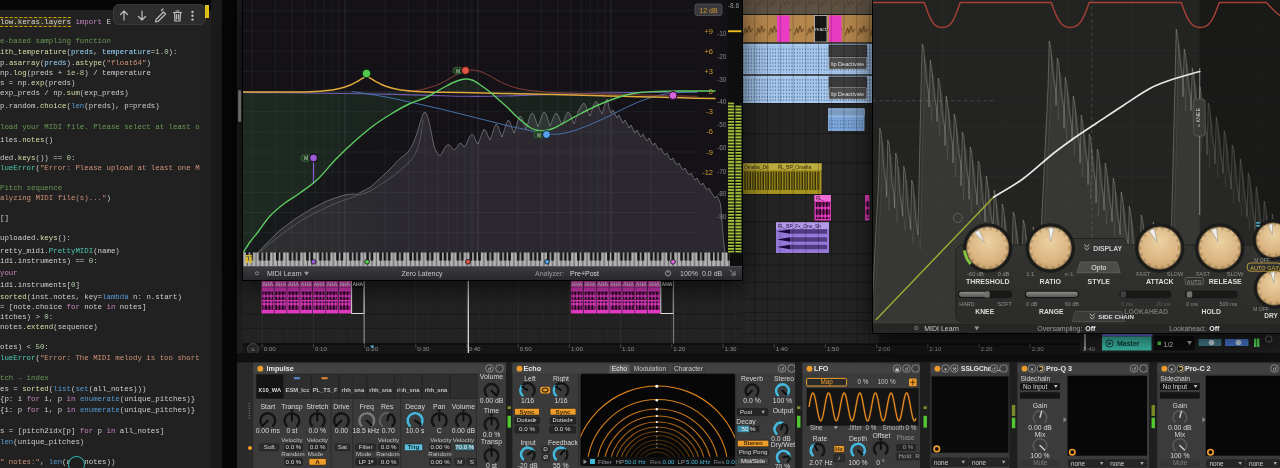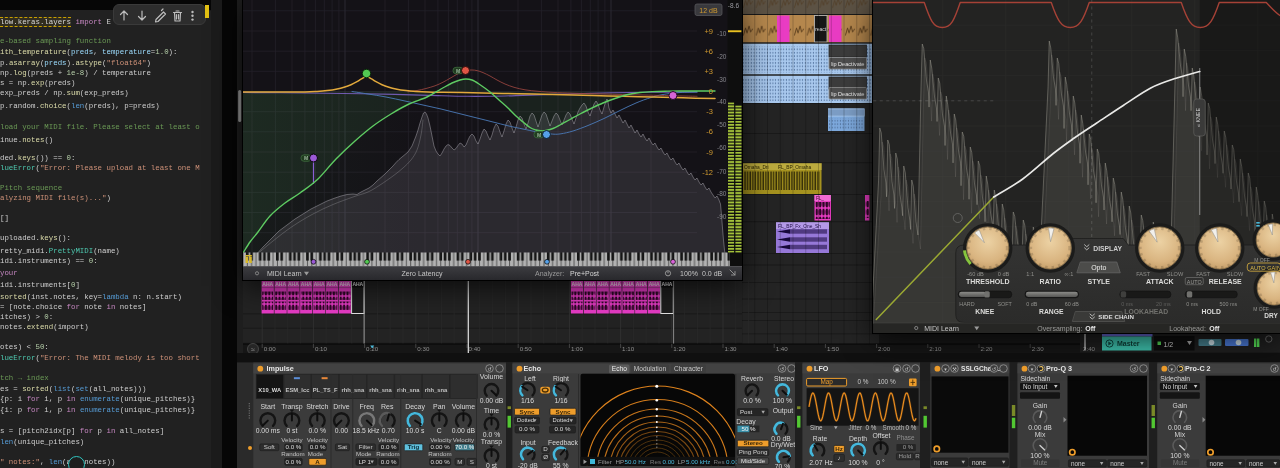--- a/index.html
+++ b/index.html
@@ -732,35 +732,35 @@
 <div id="editor">
 <div class="cl" style="top:8.2px"><span class="hl">low.keras.layers</span><span class="w"> </span><span class="p">import</span><span class="w"> E</span></div>
 <div class="cl" style="top:26.5px"><span class="g">e-based sampling function</span></div>
 <div class="cl" style="top:38px"><span class="y">ith_temperature</span><span class="w">(</span><span class="c">preds</span><span class="w">, </span><span class="c">temperature</span><span class="w">=</span><span class="n">1.0</span><span class="w">):</span></div>
 <div class="cl" style="top:48.5px"><span class="w">p.</span><span class="y">asarray</span><span class="w">(</span><span class="c">preds</span><span class="w">).</span><span class="y">astype</span><span class="w">(</span><span class="o">"float64"</span><span class="w">)</span></div>
 <div class="cl" style="top:58.8px"><span class="w">np.</span><span class="y">log</span><span class="w">(preds + </span><span class="n">1e-8</span><span class="w">) / temperature</span></div>
 <div class="cl" style="top:69px"><span class="w">s = np.</span><span class="y">exp</span><span class="w">(preds)</span></div>
 <div class="cl" style="top:79.3px"><span class="w">exp_preds / np.</span><span class="y">sum</span><span class="w">(exp_preds)</span></div>
 <div class="cl" style="top:91.5px"><span class="w">p.random.</span><span class="y">choice</span><span class="w">(</span><span class="b">len</span><span class="w">(preds), p=preds)</span></div>
 <div class="cl" style="top:112.5px"><span class="g">load your MIDI file. Please select at least o</span></div>
-<div class="cl" style="top:125.5px"><span class="w">inue.</span><span class="y">notes</span><span class="w">()</span></div>
+<div class="cl" style="top:125.5px"><span class="w">iles.</span><span class="y">notes</span><span class="w">()</span></div>
 <div class="cl" style="top:143.5px"><span class="w">ded.</span><span class="y">keys</span><span class="w">()) == </span><span class="n">0</span><span class="w">:</span></div>
 <div class="cl" style="top:153.8px"><span class="t">lueError</span><span class="w">(</span><span class="o">"Error: Please upload at least one M</span></div>
 <div class="cl" style="top:173.8px"><span class="g">Pitch sequence</span></div>
 <div class="cl" style="top:184px"><span class="o">alyzing MIDI file(s)..."</span><span class="w">)</span></div>
 <div class="cl" style="top:203.8px"><span class="w">[]</span></div>
 <div class="cl" style="top:223.8px"><span class="w">uploaded.</span><span class="y">keys</span><span class="w">():</span></div>
 <div class="cl" style="top:236.5px"><span class="w">retty_midi.</span><span class="t">PrettyMIDI</span><span class="w">(name)</span></div>
 <div class="cl" style="top:246.8px"><span class="w">idi.instruments) == </span><span class="n">0</span><span class="w">:</span></div>
 <div class="cl" style="top:258.8px"><span class="p">your</span></div>
 <div class="cl" style="top:270.8px"><span class="w">idi.instruments[</span><span class="n">0</span><span class="w">]</span></div>
 <div class="cl" style="top:282.8px"><span class="y">sorted</span><span class="w">(inst.notes, key=</span><span class="b">lambda</span><span class="w"> n: n.start)</span></div>
 <div class="cl" style="top:292.8px"><span class="w">= [note.choice </span><span class="p">for</span><span class="w"> note </span><span class="p">in</span><span class="w"> notes]</span></div>
 <div class="cl" style="top:302.8px"><span class="w">itches) &gt; </span><span class="n">0</span><span class="w">:</span></div>
-<div class="cl" style="top:312.8px"><span class="w">notes.</span><span class="y">extend</span><span class="w">(import)</span></div>
+<div class="cl" style="top:312.8px"><span class="w">notes.</span><span class="y">extend</span><span class="w">(sequence)</span></div>
 <div class="cl" style="top:332.8px"><span class="w">otes) &lt; </span><span class="n">50</span><span class="w">:</span></div>
 <div class="cl" style="top:343.8px"><span class="t">lueError</span><span class="w">(</span><span class="o">"Error: The MIDI melody is too short</span></div>
 <div class="cl" style="top:363.8px"><span class="g">tch → index</span></div>
 <div class="cl" style="top:374.5px"><span class="w">es = </span><span class="y">sorted</span><span class="w">(</span><span class="b">list</span><span class="w">(</span><span class="b">set</span><span class="w">(all_notes)))</span></div>
 <div class="cl" style="top:385.3px"><span class="w">{p: i </span><span class="p">for</span><span class="w"> i, p </span><span class="p">in</span><span class="w"> </span><span class="b">enumerate</span><span class="w">(unique_pitches)}</span></div>
 <div class="cl" style="top:395.6px"><span class="w">{i: p </span><span class="p">for</span><span class="w"> i, p </span><span class="p">in</span><span class="w"> </span><span class="b">enumerate</span><span class="w">(unique_pitches)}</span></div>
 <div class="cl" style="top:416.5px"><span class="w">s = [pitch2idx[p] </span><span class="p">for</span><span class="w"> p </span><span class="p">in</span><span class="w"> all_notes]</span></div>
 <div class="cl" style="top:427.5px"><span class="b">len</span><span class="w">(unique_pitches)</span></div>
 <div class="cl" style="top:447.5px"><span class="o">" notes:"</span><span class="w">, </span><span class="b">len</span><span class="w">(all_notes))</span></div>
 <div class="cl" style="top:458.3px"><span class="o">" pitch count:"</span><span class="w">, num_notes)</span></div>

